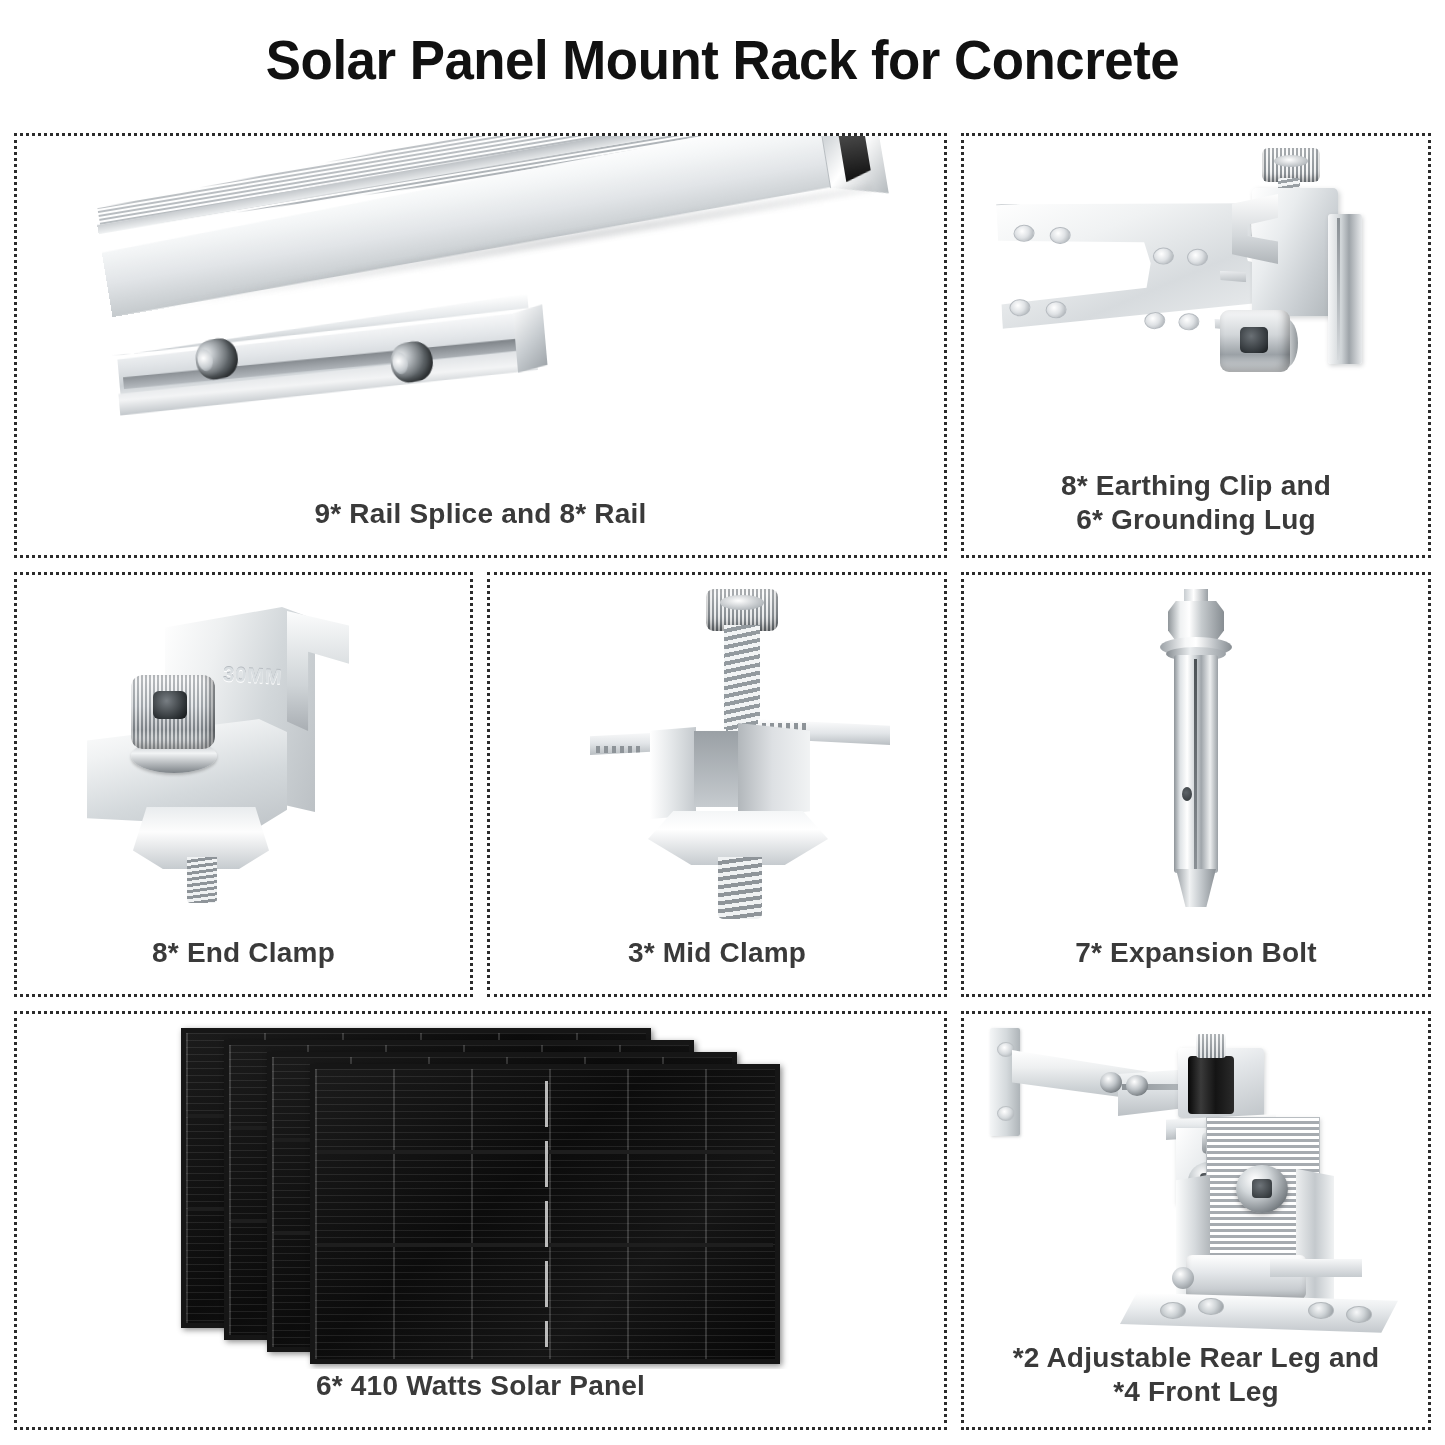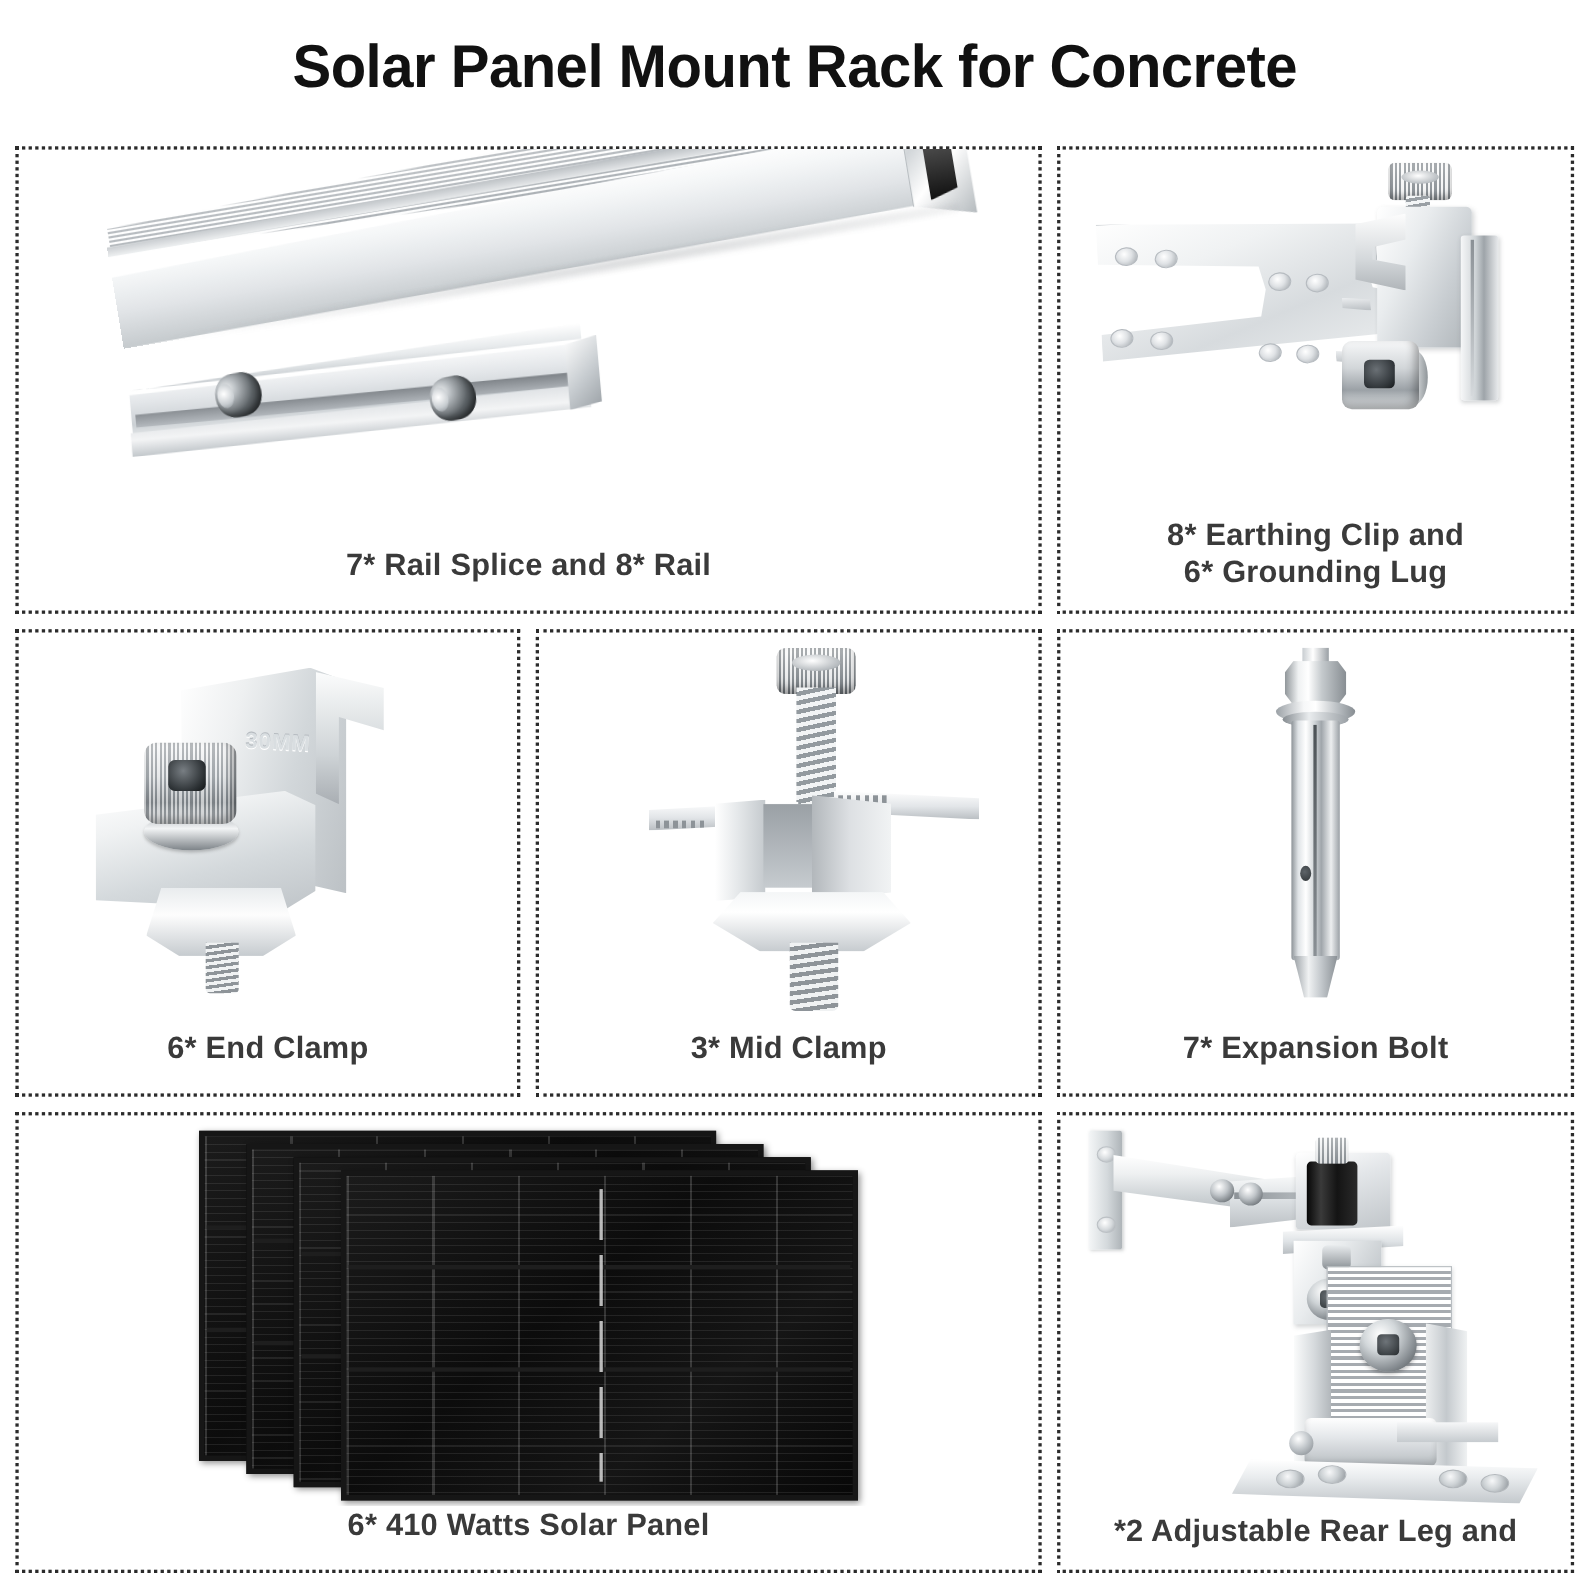--- a/index.html
+++ b/index.html
@@ -561,21 +561,21 @@
             <div class="splice-top"></div>
             <div class="splice-body"></div>
             <div class="splice-groove"></div>
             <div class="splice-bot"></div>
             <div class="splice-cap"></div>
             <div class="bolt-stud stud-a"></div>
             <div class="bolt-stud stud-b"></div>
           </div>
 
         </div>
-        <div class="caption">7* Rail Splice and 8* Rail</div>
+        <div class="caption">9* Rail Splice and 8* Rail</div>
       </div>
 
       <div class="cell c-earth">
         <div class="art">
 
           <div class="eclip">
             <div class="eclip-plate"></div>
             <div class="eclip-hole" style="left:32px;top:22px;"></div>
             <div class="eclip-hole" style="left:68px;top:26px;"></div>
             <div class="eclip-hole" style="left:170px;top:52px;"></div>
@@ -614,21 +614,21 @@
             <div class="ec-back"></div>
             <div class="ec-hook"></div>
             <div class="ec-label">30MM</div>
             <div class="ec-front"></div>
             <div class="ec-washer"></div>
             <div class="ec-bolt"></div>
             <div class="ec-tnut"></div>
             <div class="ec-thread"></div>
           </div>
         </div>
-        <div class="caption">6* End Clamp</div>
+        <div class="caption">8* End Clamp</div>
       </div>
 
       <div class="cell c-mid">
         <div class="art">
           <div class="midclamp">
             <div class="mc-screwhead"></div>
             <div class="mc-shaft"></div>
             <div class="mc-wing-l"></div>
             <div class="mc-wing-r"></div>
             <div class="mc-bodyl"></div>
@@ -733,18 +733,19 @@
               <div class="fl-bhole" style="left:40px;bottom:14px;"></div>
               <div class="fl-bhole" style="left:78px;bottom:18px;"></div>
               <div class="fl-bhole" style="left:188px;bottom:14px;"></div>
               <div class="fl-bhole" style="left:226px;bottom:10px;"></div>
             </div>
 
           </div>
         </div>
         <div class="caption two">
           <div>*2 Adjustable Rear Leg and</div>
+          <div>*4 Front Leg</div>
         </div>
       </div>
     </div>
 
   </div>
 </div>
 
 </body></html>

